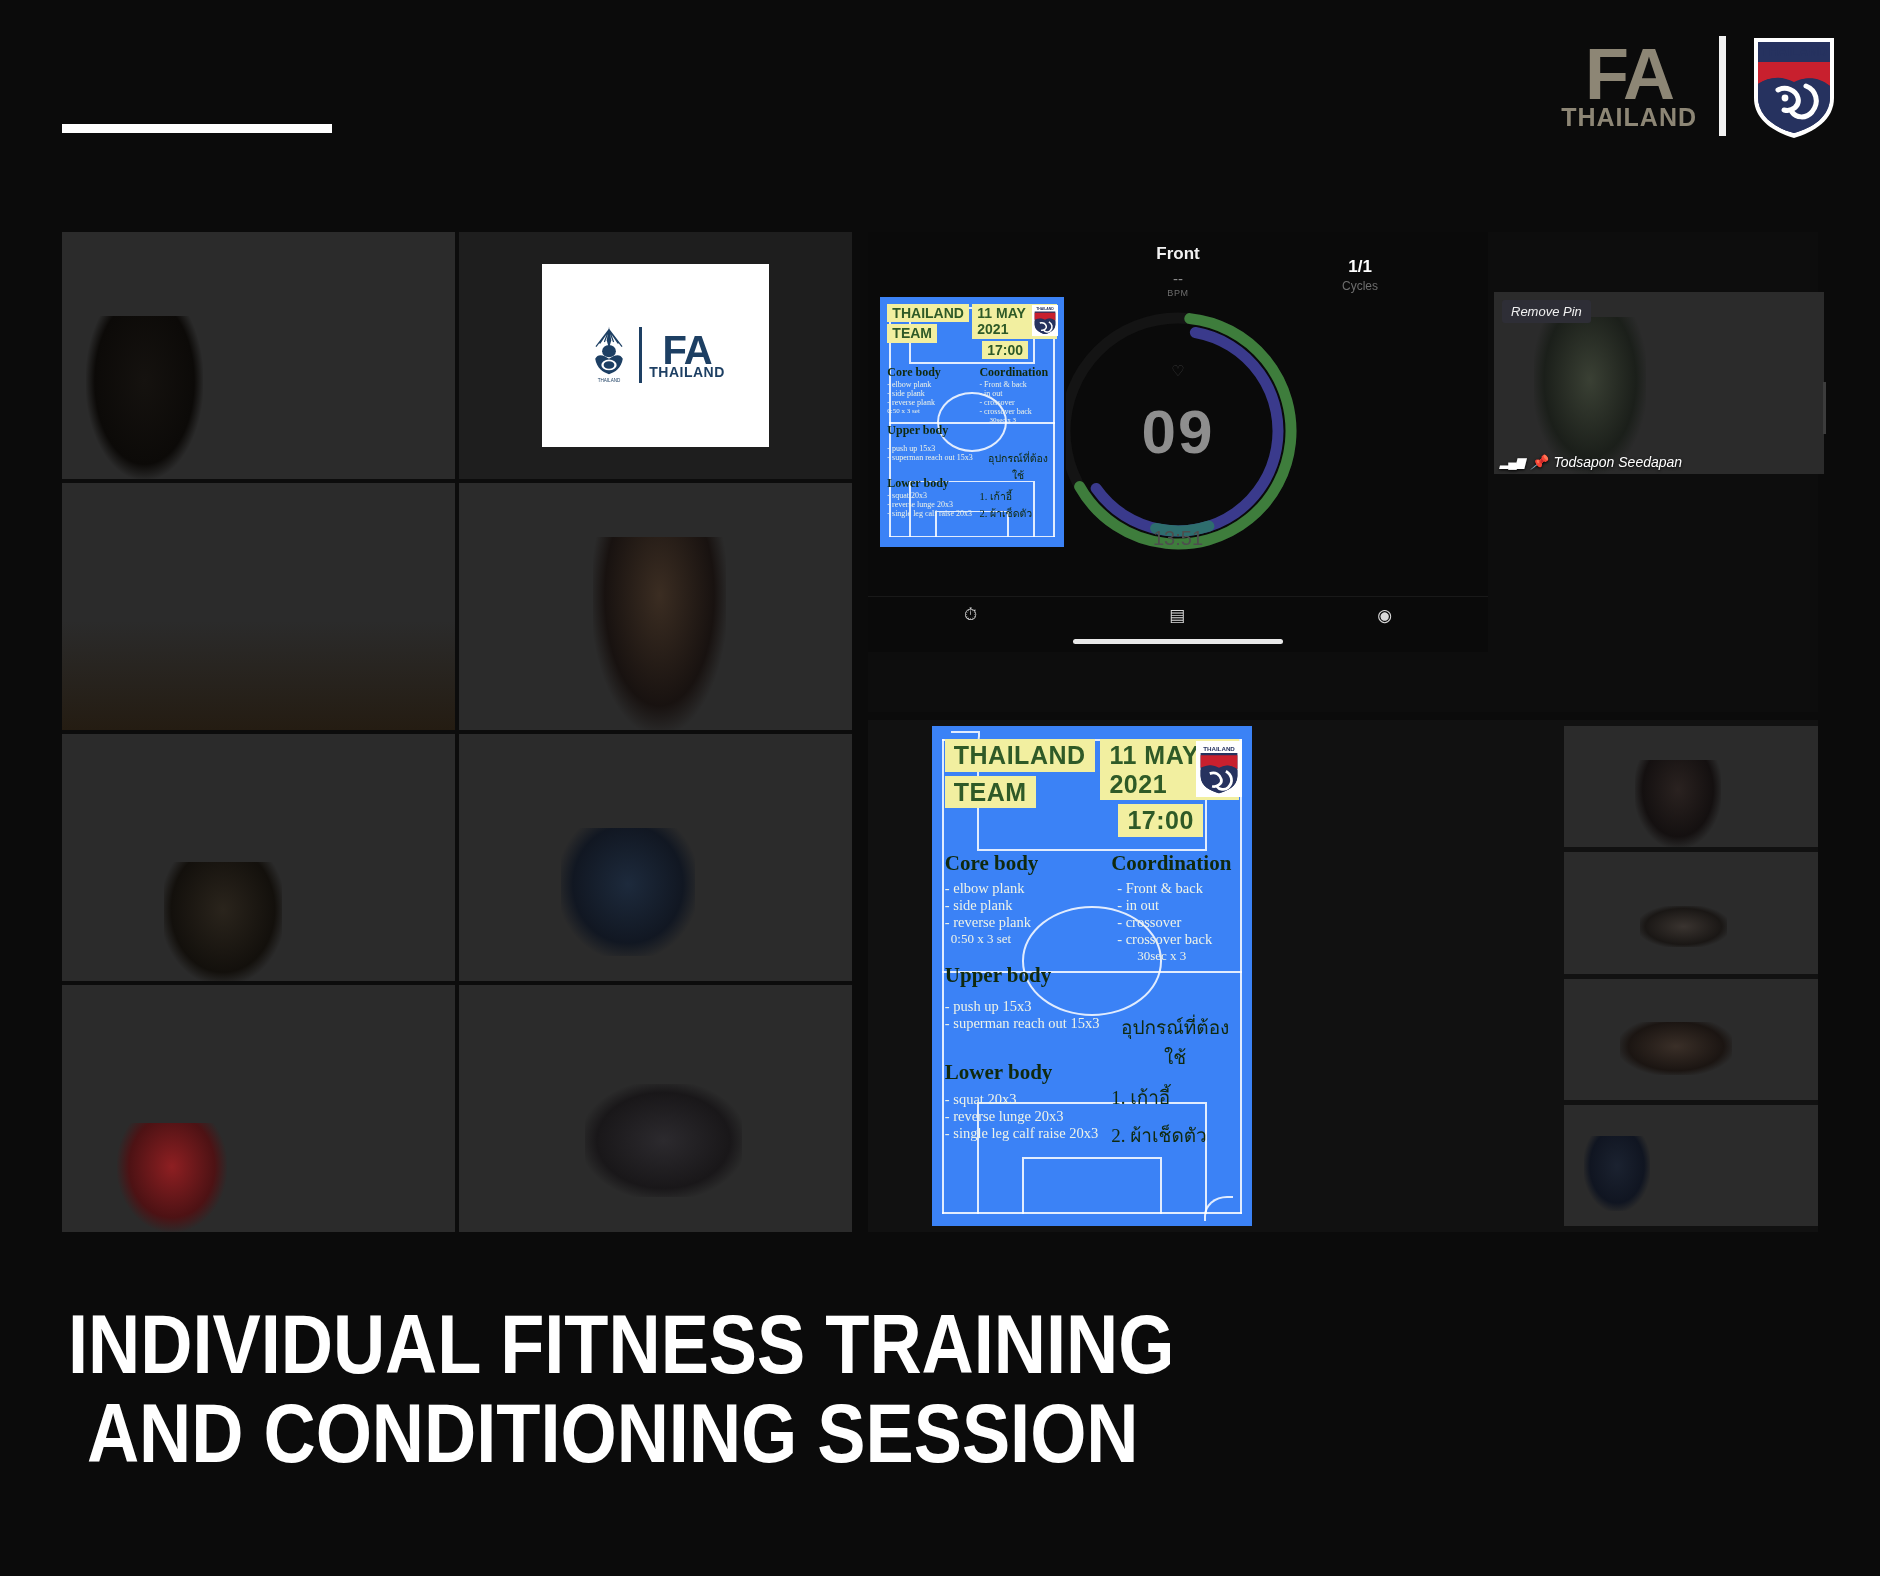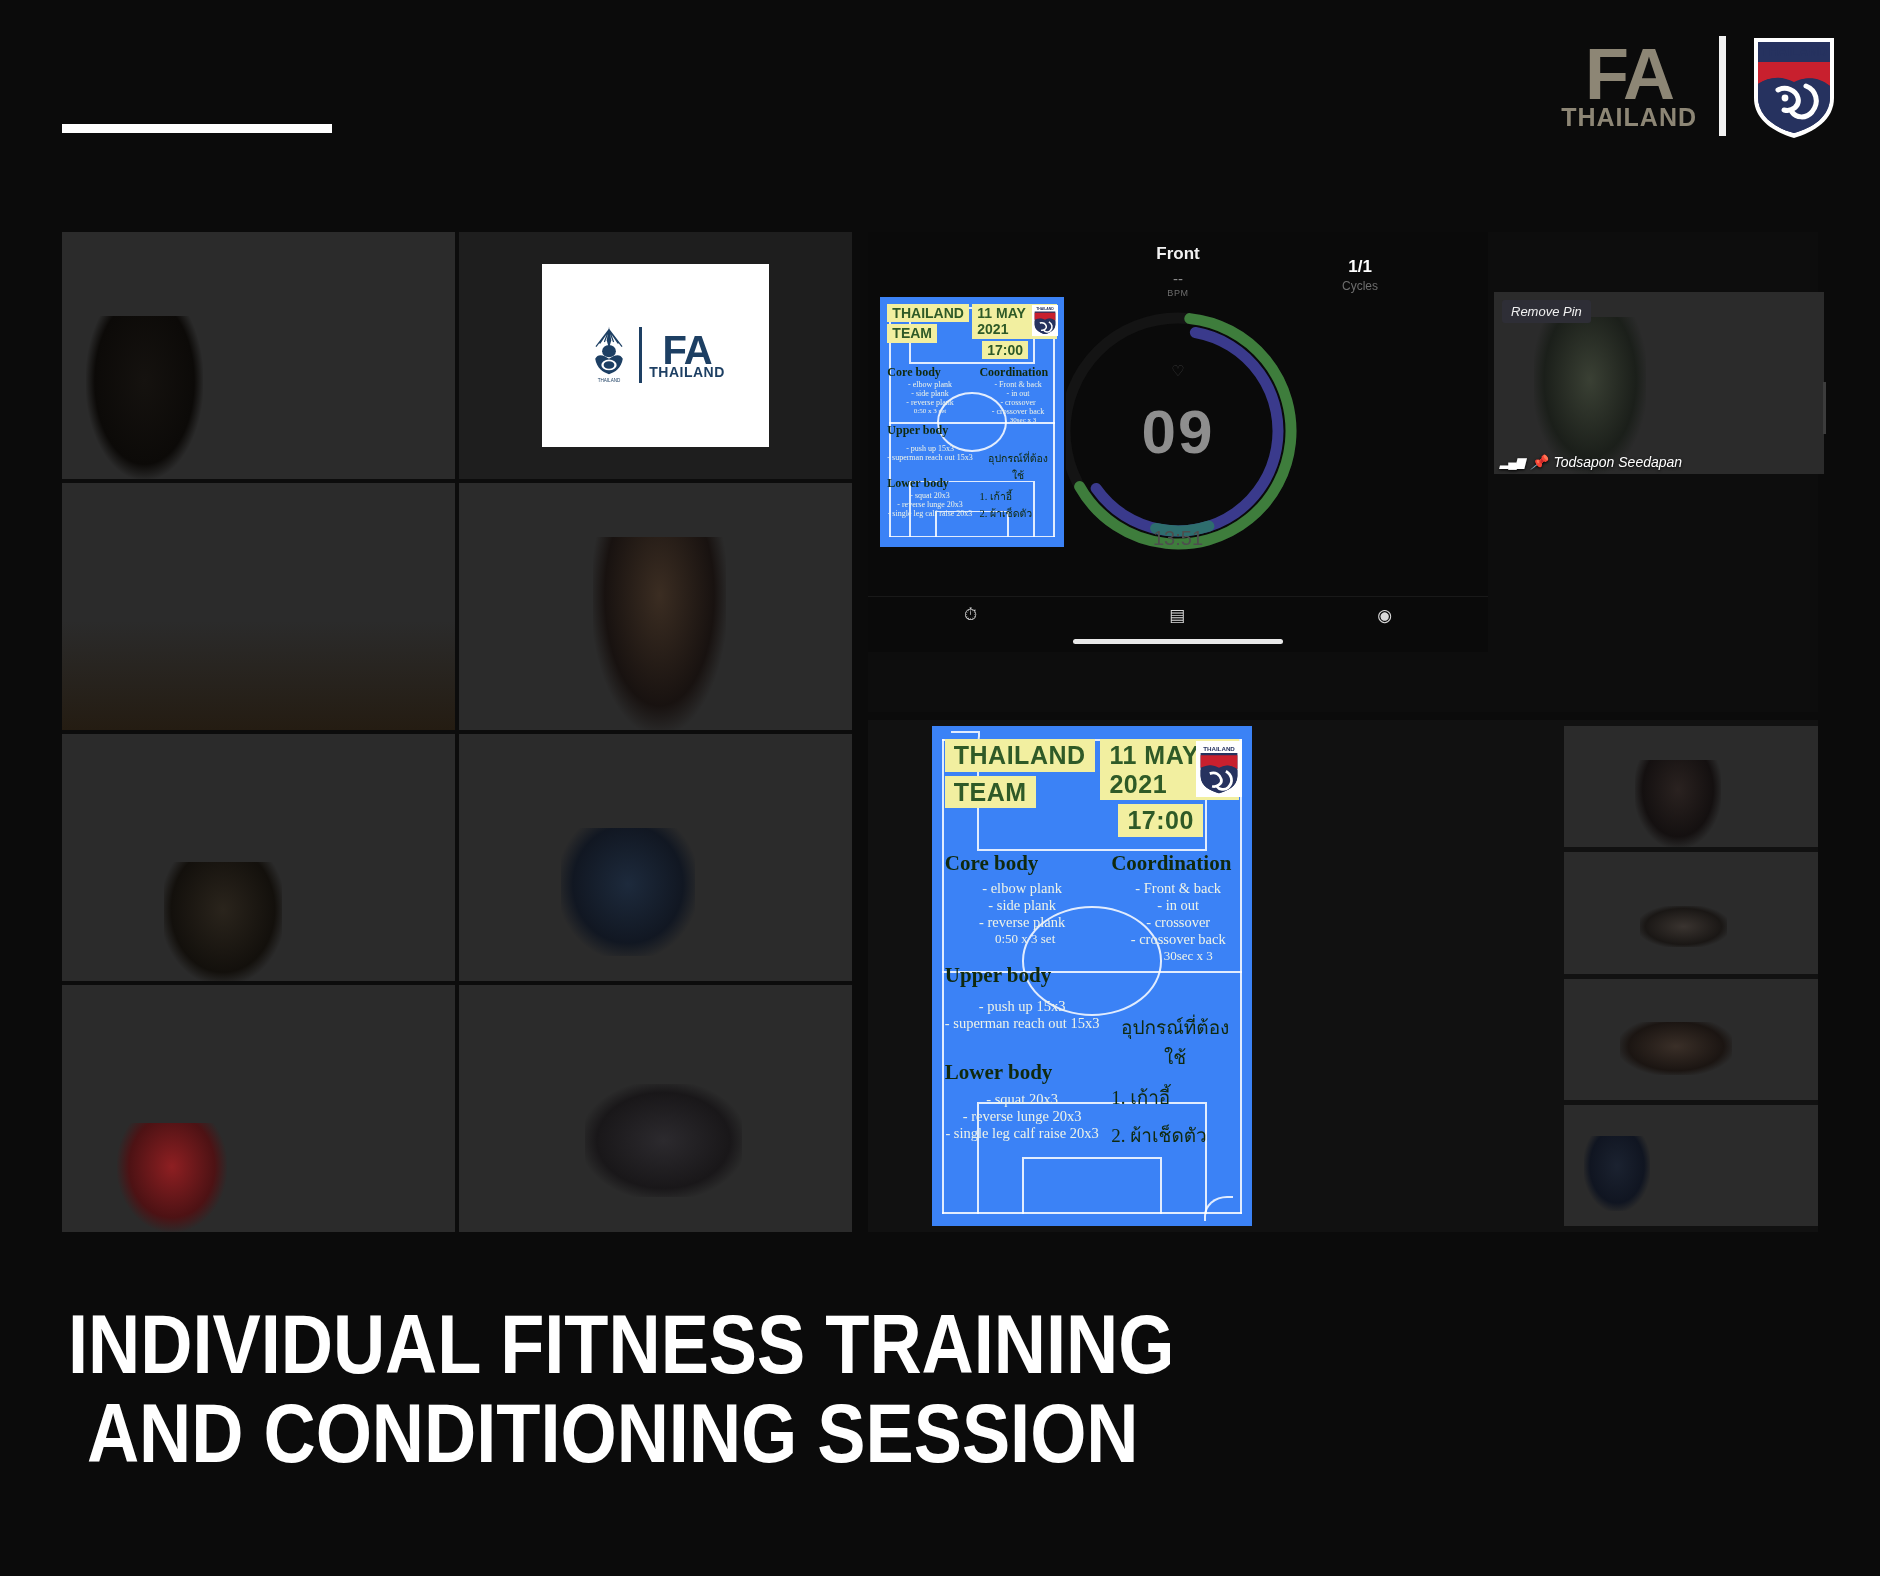--- a/index.html
+++ b/index.html
@@ -213,21 +213,21 @@
   .card-small .chip { font-size: 14px; padding: 1px 5px; }
   .card-small .sec-h { font-size: 12px; }
   .card-small .li { font-size: 8px; }
   .card-small .li-sub { font-size: 7px; }
   .card-small .thai { font-size: 10.5px; }
   .card-small .card-crest { width: 26px; height: 31px; }
 
   .hdr-row { display: flex; align-items: flex-start; gap: 2%; }
   .cols { display: flex; gap: 4%; }
   .col { flex: 1; font-family: Liberation Serif, serif; }
-  .list { list-style: none; text-align: center; }
+  .list { list-style: none; }
   .list li { white-space: nowrap; }
 
   
   .footer-title {
     position: absolute; left: 68px; top: 1300px; width: 1400px;
     color: #ffffff; font-weight: 700;
     font-size: 84px; line-height: 1.06;
     letter-spacing: 0px;
     font-family: "Liberation Sans Narrow", "Liberation Sans", sans-serif;
     transform: scaleX(0.86); transform-origin: left top;

